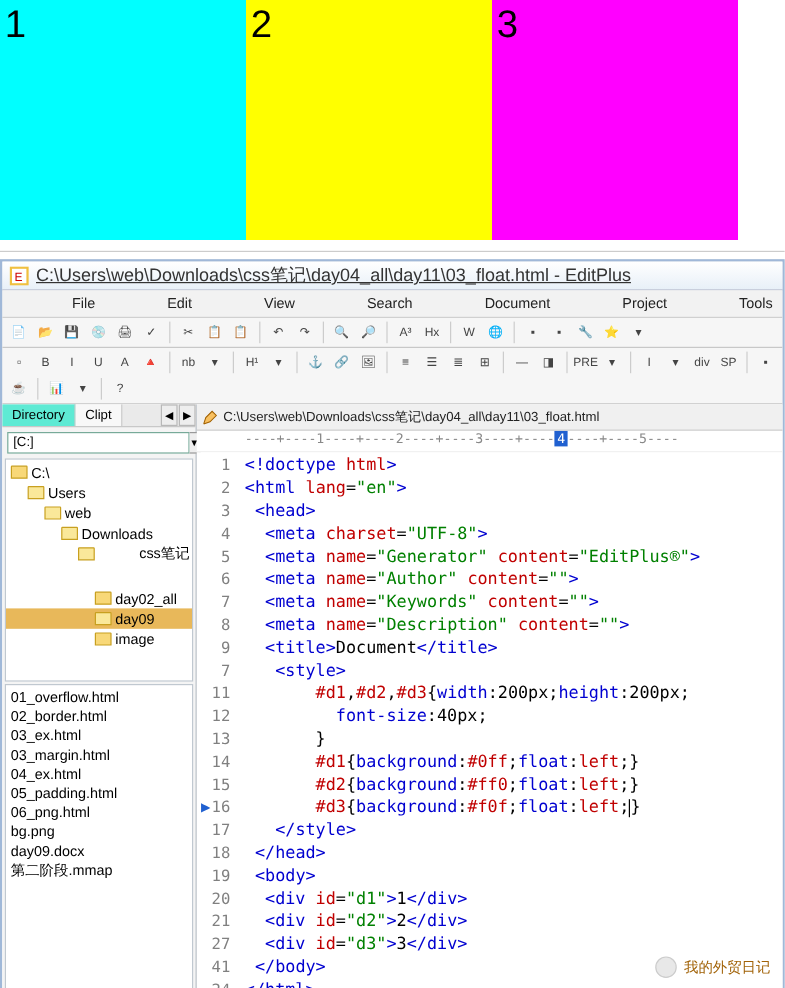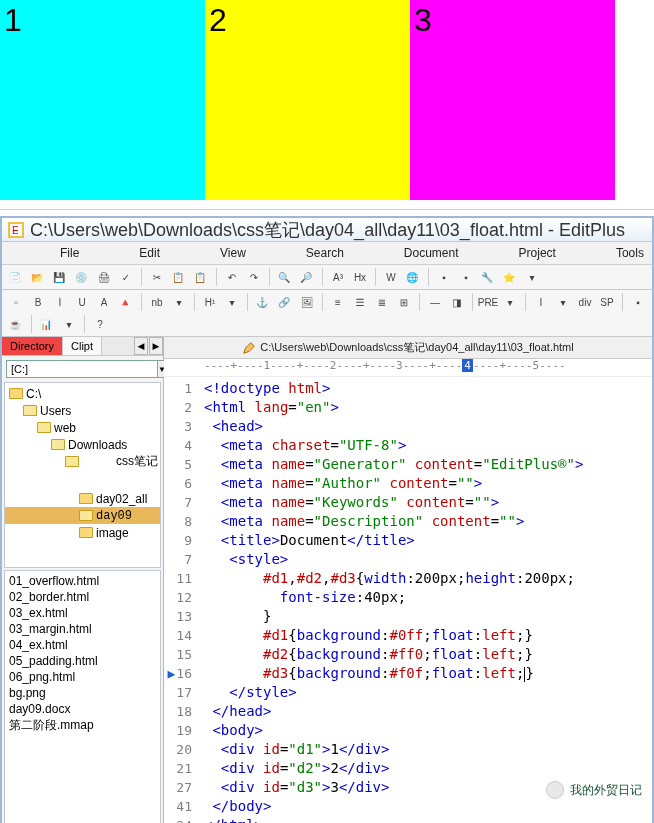--- a/index.html
+++ b/index.html
@@ -3,56 +3,56 @@
 <meta charset="utf-8">
 <style>
 * { margin:0; padding:0; box-sizing:border-box; }
 body { font-family:Tahoma,Arial,sans-serif; font-size:12px; background:#fff; width:654px; }
 .preview { height:210px; background:#fff; overflow:hidden; border-bottom:1px solid #ccc; }
 .box { width:205px; height:200px; float:left; font-size:32px; font-family:Arial; padding:2px 4px; }
 #b1 { background:#0ff; } #b2 { background:#ff0; } #b3 { background:#f0f; }
 .editor-window { border:2px solid #a0b8d8; background:#f0f0f0; margin-top:6px; }
 .title-bar { background:linear-gradient(#fff,#e8f0f8); height:24px; display:flex; align-items:center; padding:0 6px; border-bottom:1px solid #c0c8d8; }
 .title-icon { width:16px; height:16px; margin-right:6px; }
-.title-text { font-size:18px; color:#333; }
+.title-text { font-size:15px; color:#333;text-decoration:underline; }
 .menu-bar { display:flex; padding:2px 6px; background:#f2f2f2; border-bottom:1px solid #d0d0d0; }
 .menu-item { padding:2px 8px; color:#222; cursor:default;margin-left:44px; }
 .toolbar { display:flex; flex-wrap:wrap; background:#f6f6f6; border-bottom:1px solid #c8c8c8; padding:2px 4px; gap:2px; align-items:center; }
 .tool-btn { width:20px; height:20px; display:inline-flex; align-items:center; justify-content:center; font-size:10px; color:#444; border:1px solid transparent; border-radius:2px; cursor:default; }
 .sep { width:1px; height:18px; background:#ccc; margin:0 3px; display:inline-block; }
 .workspace { display:flex; background:#fff; height:536px; }
 .sidebar { width:162px; background:#f4f4f4; border-right:1px solid #b0b8c0; display:flex; flex-direction:column; }
 .side-tabs { display:flex; border-bottom:1px solid #c8c8c8; background:#eaeaea; font-size:11px; }
 .side-tab { padding:3px 8px; border-right:1px solid #c8c8c8; background:#f8f8f8; }
-.side-tab.active { background:#ef4444; }
+.side-tab.active { background:#5eead4; }
 .side-arrows { margin-left:auto; display:flex; }
 .arrow-btn { width:14px; height:18px; border:1px solid #b8b8b8; background:#eee; font-size:9px; display:flex; align-items:center; justify-content:center; margin-left:1px; }
 .drive-combo { margin:4px; display:flex; }
 .drive-combo input { flex:1; border:1px solid #7a9; padding:2px 4px; font-size:11px; background:#fff; }
 .drive-combo .dd { width:16px; border:1px solid #999; border-left:none; background:#eee; font-size:8px; display:flex; align-items:center; justify-content:center; }
 .tree { flex:0 0 186px; overflow:auto; background:#fff; border:1px solid #c0c8d0; margin:0 2px; font-size:12px; padding:2px 0; }
 .tree-item { display:flex; align-items:center; height:17px; padding:0 2px; cursor:default; white-space:nowrap; }
 .tree-item.selected { background:#e8b85a; }
 .folder-icon { width:14px; height:11px; background:#f8d878; border:1px solid #c8a020; margin-right:3px; border-radius:1px 1px 0 0; position:relative; flex-shrink:0; }
 .folder-icon.open { background:#fae89a; }
 .file-list { flex:1; background:#fff; border:1px solid #c0c8d0; margin:2px; overflow:auto; font-size:12px; padding:2px 4px; line-height:16px; }
 .file-item { cursor:default; }
 .code-area { flex:1; display:flex; flex-direction:column; }
-.doc-tab-bar { background:#f0f0f0; border-bottom:1px solid #c8c8c8; padding:3px 4px; display:flex; align-items:center;justify-content:center; }
+.doc-tab-bar { background:#f0f0f0; border-bottom:1px solid #c8c8c8; padding:3px 4px; display:flex; align-items:center; }
 .doc-icon { width:14px; height:14px; margin-right:4px; }
 .doc-path { font-size:11px; color:#222; }
 .editor { flex:1; display:flex; font-family:Consolas,monospace; font-size:14px; background:#fff; overflow:auto; }
 .ruler { height:18px; background:#fff; font-family:monospace; font-size:11px; color:#888; padding-left:40px; white-space:nowrap; overflow:hidden; border-bottom:1px solid #eee; letter-spacing:0; }
 .ruler .marker { background:#2060d0; color:#fff; padding:0 2px; }
 .gutter { width:36px; background:#fff; color:#808080; text-align:right; padding:2px 8px 2px 2px; font-size:13px; line-height:19px; border-right:none; user-select:none; }
 .code { flex:1; padding:2px 4px; line-height:19px; white-space:pre; color:#000; }
 .tag { color:#0000d0; } .attr { color:#c00000; } .str { color:#008000; }
 .caret { border-left:1px solid #000; animation:blink 1s infinite; display:inline-block; height:15px; vertical-align:middle; }
 .line-ptr { width:10px; text-align:center; color:#2060d0; display:inline-block; }
-.watermark { position:absolute; right:12px; bottom:24px; font-size:12px; color:#14532d; display:flex; align-items:center; gap:6px; }
+.watermark { position:absolute; right:12px; bottom:8px; font-size:12px; color:#a16207; display:flex; align-items:center; gap:6px; }
 .wm-icon { width:18px; height:18px; border-radius:50%; background:#e8e8e8; border:1px solid #ccc; }
 </style>
 </head>
 <body>
 
 <div class="preview">
   <div id="b1" class="box">1</div>
   <div id="b2" class="box">2</div>
   <div id="b3" class="box">3</div>
 </div>
@@ -184,21 +184,21 @@
             <span>Downloads</span>
           </div>
           <div class="tree-item" style="padding-left: 60px; justify-content: space-between;">
             <span class="folder-icon open"></span>
             <span>css笔记</span>
           </div>
           <div class="tree-item" style="padding-left: 74px; margin-top: 20px;">
             <span class="folder-icon"></span>
             <span>day02_all</span>
           </div>
-          <div class="tree-item selected" style="padding-left: 74px; font-family: Liberation Mono, monospace;">
+          <div class="tree-item selected" style="padding-left: 74px;">
             <span class="folder-icon open"></span>
             <span>day09</span>
           </div>
           <div class="tree-item" style="padding-left: 74px;">
             <span class="folder-icon"></span>
             <span>image</span>
           </div>
         </div>
       <div class="file-list" id="files">
           <div class="file-item">01_overflow.html</div>

